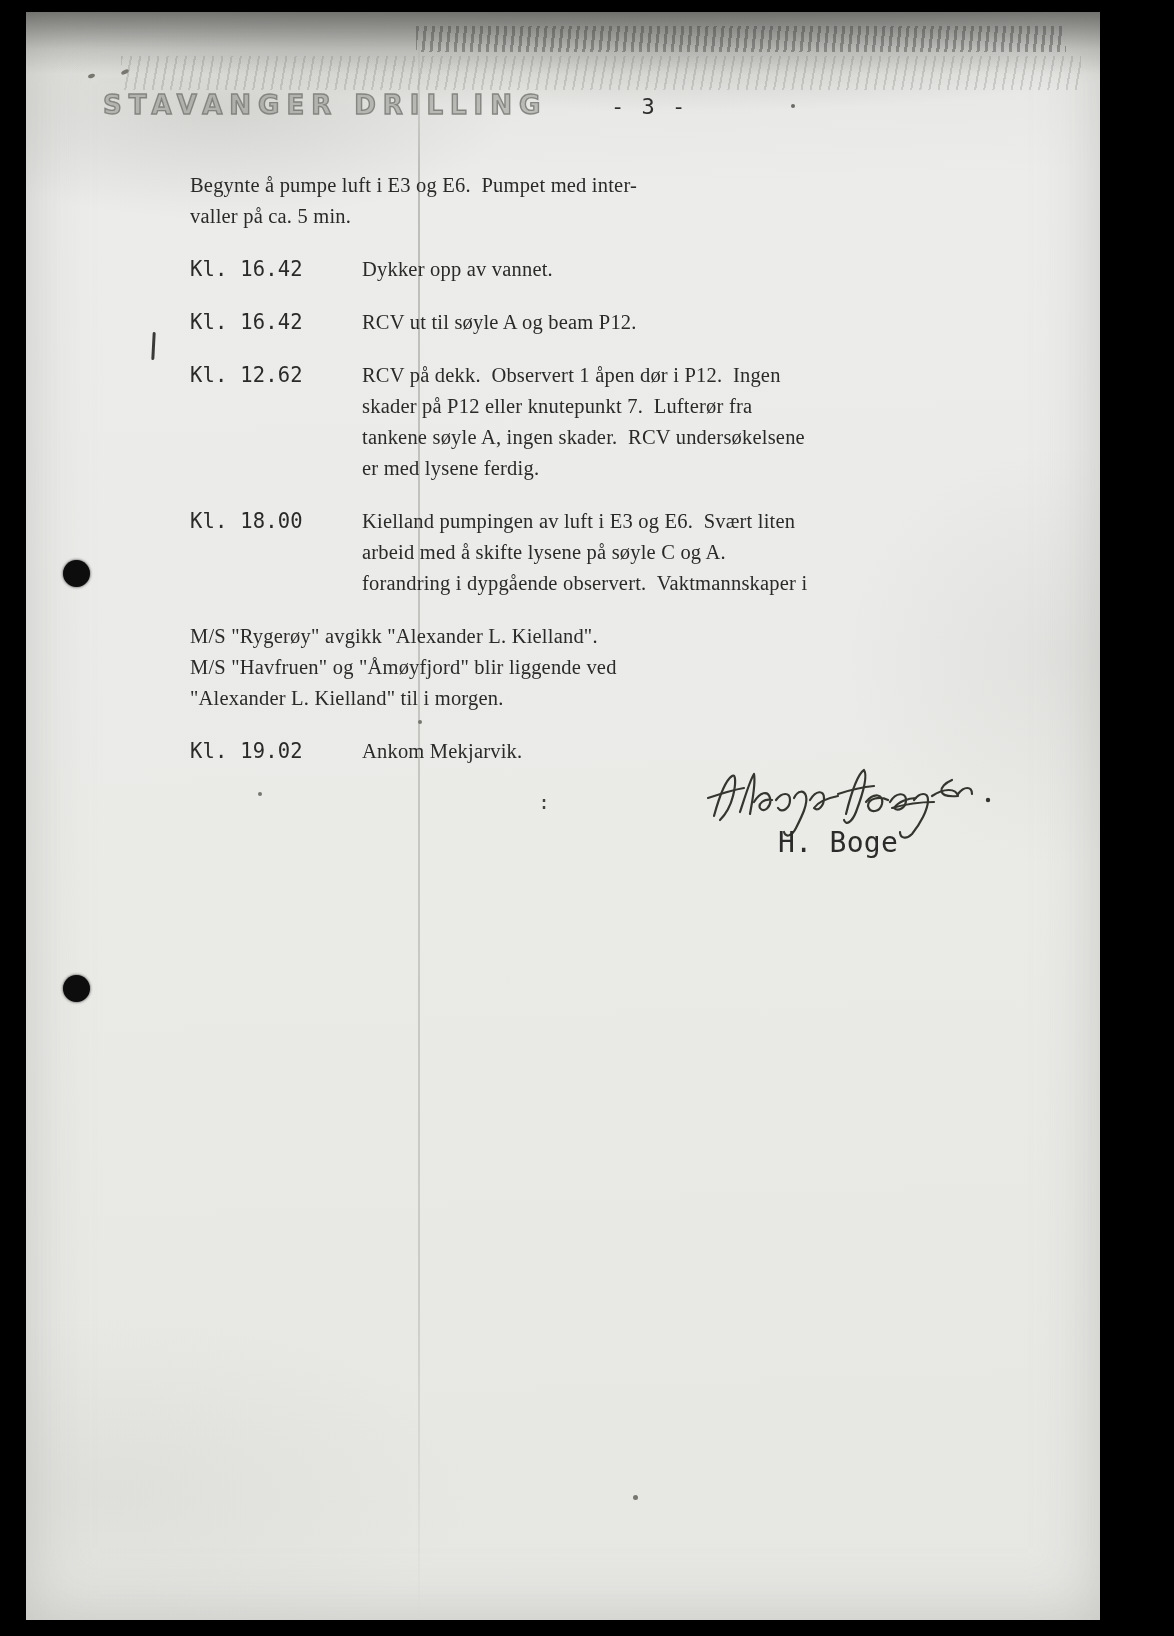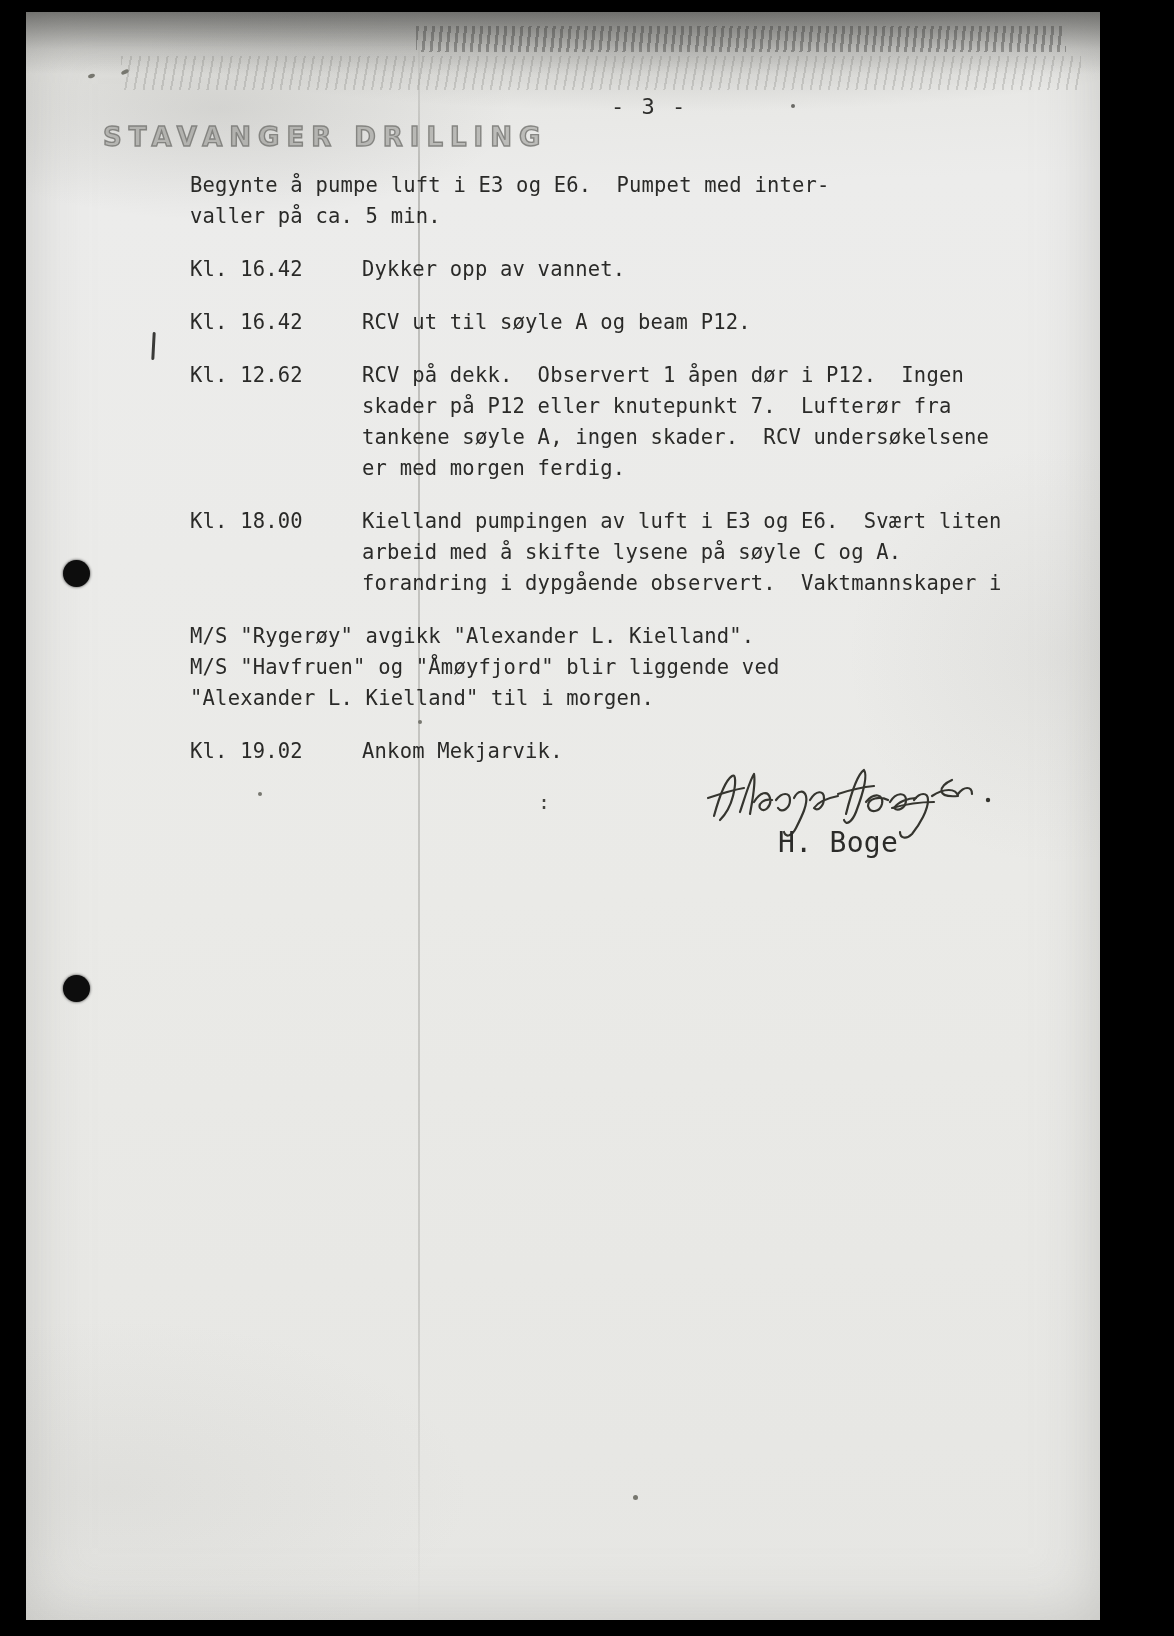--- a/index.html
+++ b/index.html
@@ -109,21 +109,20 @@
     left: 77px;
     top: 78px;
     font-family: "DejaVu Sans", sans-serif;
     font-size: 26px;
     letter-spacing: 7px;
     font-weight: 700;
     color: rgba(150,150,145,0.0);
     -webkit-text-stroke: 1.4px rgba(120,120,116,0.85);
     text-shadow: 0 0 1px rgba(120,120,116,.4);
     white-space: nowrap;
-    margin-top: 32px;
   }
   #pagenum {
     position: absolute;
     left: 585px;
     top: 82px;
     font-size: 22px;
     color: #2e2e2c;
     letter-spacing: 2px;
   }
   #topdot {
@@ -150,20 +149,21 @@
     position: relative;
   }
   .entry .time {
     width: 172px;
     flex: 0 0 172px;
     white-space: nowrap;
   }
   .entry .text {
     flex: 1 1 auto;
     white-space: pre-wrap;
+    font-family: Liberation Serif, serif;
   }
   .entry .text .ln { display: block; }
 
   
   #margin-mark {
     position: absolute;
     left: 126px;
     top: 320px;
     width: 3px;
     height: 28px;
@@ -233,21 +233,21 @@
         <div class="entry">
           <div class="time">Kl. 16.42</div>
           <div class="text"><span class="ln">Dykker opp av vannet.</span></div>
         </div>
         <div class="entry">
           <div class="time">Kl. 16.42</div>
           <div class="text"><span class="ln">RCV ut til søyle A og beam P12.</span></div>
         </div>
         <div class="entry">
           <div class="time">Kl. 12.62</div>
-          <div class="text"><span class="ln">RCV på dekk.  Observert 1 åpen dør i P12.  Ingen</span><span class="ln">skader på P12 eller knutepunkt 7.  Lufterør fra</span><span class="ln">tankene søyle A, ingen skader.  RCV undersøkelsene</span><span class="ln">er med morgen ferdig.</span></div>
+          <div class="text"><span class="ln">RCV på dekk.  Observert 1 åpen dør i P12.  Ingen</span><span class="ln">skader på P12 eller knutepunkt 7.  Lufterør fra</span><span class="ln">tankene søyle A, ingen skader.  RCV undersøkelsene</span><span class="ln">er med lysene ferdig.</span></div>
         </div>
         <div class="entry">
           <div class="time">Kl. 18.00</div>
           <div class="text"><span class="ln">Kielland pumpingen av luft i E3 og E6.  Svært liten</span><span class="ln">arbeid med å skifte lysene på søyle C og A.</span><span class="ln">forandring i dypgående observert.  Vaktmannskaper i</span></div>
         </div>
         <div class="entry">
           <div class="text"><span class="ln">M/S "Rygerøy" avgikk "Alexander L. Kielland".</span><span class="ln">M/S "Havfruen" og "Åmøyfjord" blir liggende ved</span><span class="ln">"Alexander L. Kielland" til i morgen.</span></div>
         </div>
         <div class="entry">
           <div class="time">Kl. 19.02</div>

